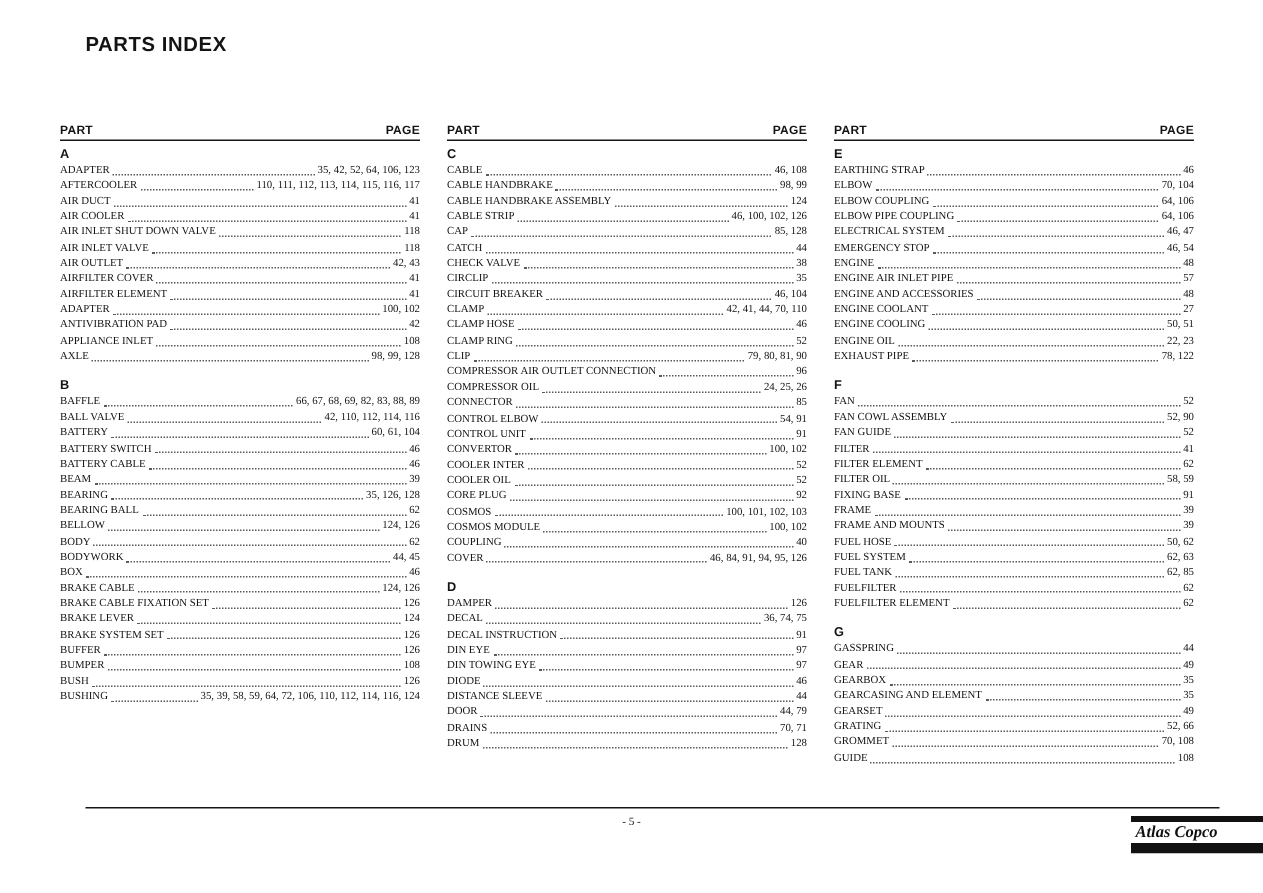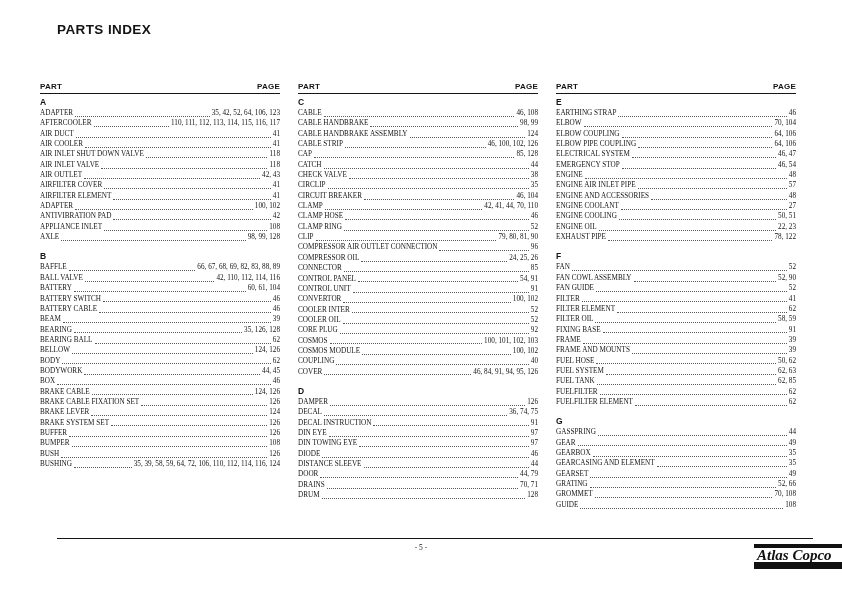--- a/index.html
+++ b/index.html
@@ -50,21 +50,21 @@
     position:absolute; left:0; top:543px; width:842px; text-align:center;
     font-size:7.5px; font-family:"Liberation Serif", serif;
   }
   .logo {
     position:absolute; right:0; top:544px; width:88px; overflow:hidden;
   }
   .logo-bar { background:#111; height:4px; }
   .logo-bar.bottom { height:7px; }
   .logo-text {
     font-family:"Liberation Serif", serif; font-weight:bold; font-style:italic;
-    font-size:15px; line-height:12px; padding:1px 0 1px 3px; white-space:nowrap;
+    font-size:11px; line-height:12px; padding:1px 0 1px 3px; white-space:nowrap;
     color:#111;
   }
 </style>
 </head>
 <body>
 
 <div class="page">
   <div class="title">PARTS INDEX</div>
 
   <div class="columns" id="columns">
@@ -385,21 +385,21 @@
   </div>
 
 
   <div class="entry">
     <span class="entry-name">CONNECTOR</span>
     <span class="leader"></span>
     <span class="entry-pages">85</span>
   </div>
 
   <div class="entry">
-    <span class="entry-name">CONTROL PANEL</span>
+    <span class="entry-name">CONTROL ELBOW</span>
     <span class="leader"></span>
     <span class="entry-pages">54, 91</span>
   </div>
 
   <div class="entry">
     <span class="entry-name">CONTROL UNIT</span>
     <span class="leader"></span>
     <span class="entry-pages">91</span>
   </div>
 

